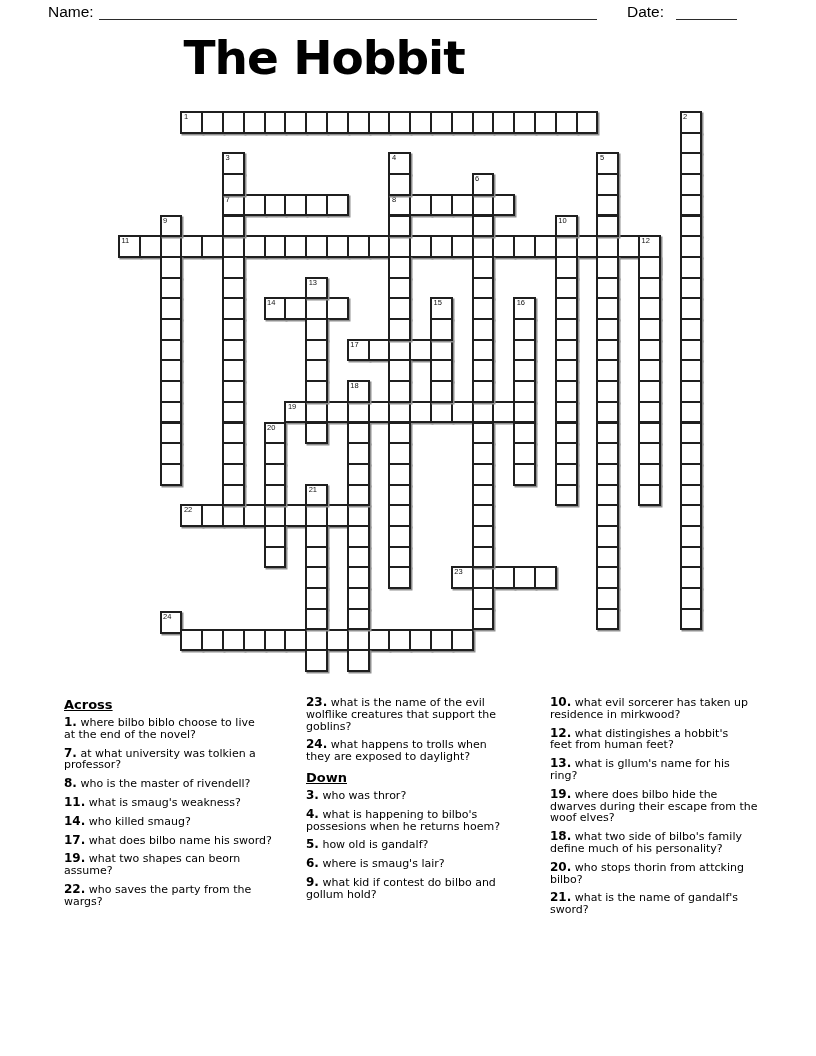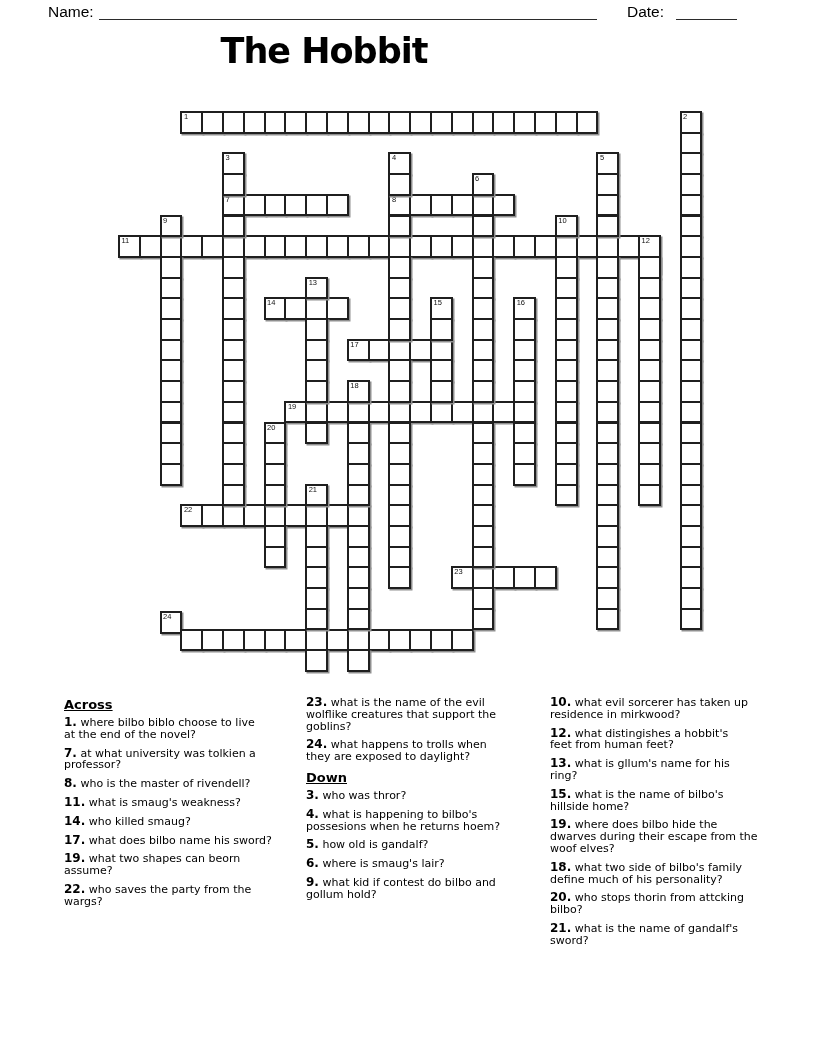--- a/index.html
+++ b/index.html
@@ -25,21 +25,21 @@
     position:absolute; top:4px; height:15px;
     border-bottom:1.6px solid #2b2b2b;
   }
   #name-line { left:99px;  width:498px; }
   #date-line { left:676px; width:61px;  }
 
   
   #title {
     position:absolute; top:33px; left:0; width:648px;
     text-align:center;
-    font-size:35px; font-weight:bold; letter-spacing:-1px;
+    font-size:47px; font-weight:bold; letter-spacing:-1px;
     line-height:1.05;
   }
 
   
   #grid { position:absolute; inset:0; }
   .cell {
     position:absolute; box-sizing:border-box;
     background:#fff;
     border:2px solid #1f1f1f;
     box-shadow:1.5px 1.5px 0 #8f8f8f;
@@ -443,22 +443,20 @@
       <p class="clue"><b>9.</b><span class="clue-text"> what kid if contest do bilbo and
 gollum hold?</span></p>
     </div>
   <div id="clue-col-3" class="clue-col">
       <p class="clue"><b>10.</b><span class="clue-text"> what evil sorcerer has taken up
 residence in mirkwood?</span></p>
       <p class="clue"><b>12.</b><span class="clue-text"> what distingishes a hobbit's
 feet from human feet?</span></p>
       <p class="clue"><b>13.</b><span class="clue-text"> what is gllum's name for his
 ring?</span></p>
-      <p class="clue"><b>15.</b><span class="clue-text"> what is the name of bilbo's
-hillside home?</span></p>
       <p class="clue"><b>19.</b><span class="clue-text"> where does bilbo hide the
 dwarves during their escape from the
 woof elves?</span></p>
       <p class="clue"><b>18.</b><span class="clue-text"> what two side of bilbo's family
 define much of his personality?</span></p>
       <p class="clue"><b>20.</b><span class="clue-text"> who stops thorin from attcking
 bilbo?</span></p>
       <p class="clue"><b>21.</b><span class="clue-text"> what is the name of gandalf's
 sword?</span></p>
     </div>

